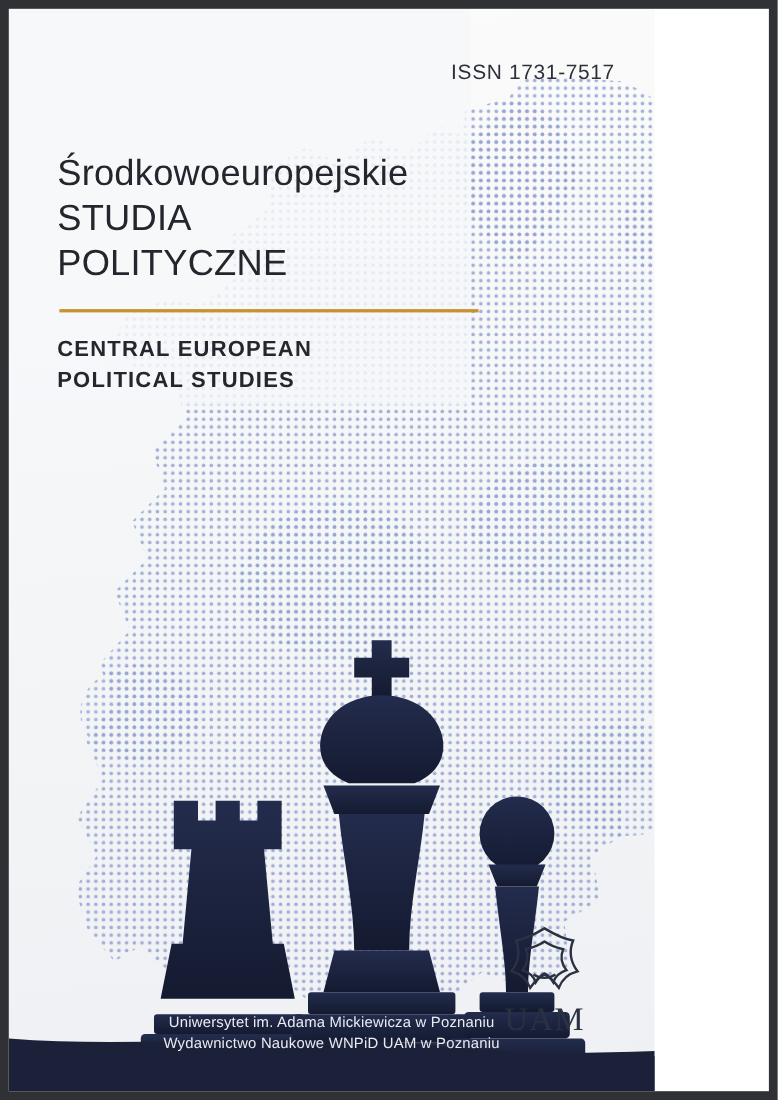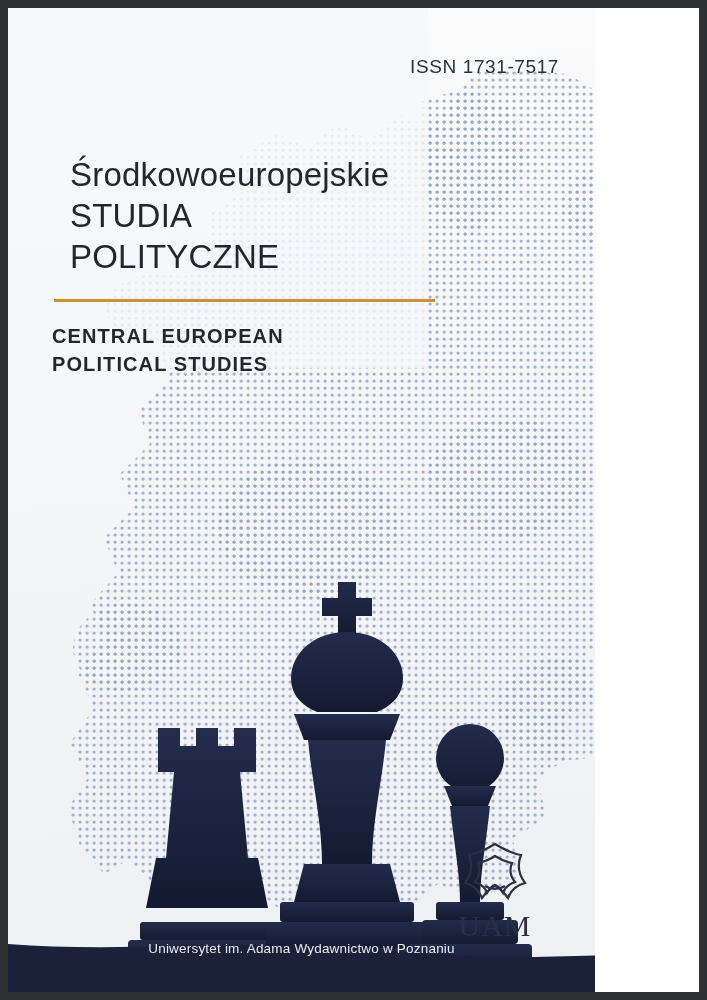--- a/index.html
+++ b/index.html
@@ -64,21 +64,21 @@
     left: 44px;
     top: 128px;
     z-index: 30;
   }
   .title-pl {
     font-size: 33px;
     line-height: 41px;
     letter-spacing: 0.2px;
     color: #23262c;
     font-weight: 400;
-    margin: 18px;
+    margin: 0;
     white-space: pre-line;
   }
   .rule {
     width: 381px;
     height: 3px;
     background: #c8922f;
     margin: 22px 0 20px 2px;
   }
   .title-en {
     font-size: 20px;
@@ -215,21 +215,22 @@
         <rect x="428" y="340" width="68" height="18" rx="3"></rect>
         <rect x="414" y="358" width="96" height="24" rx="4"></rect>
         <rect x="400" y="382" width="124" height="26" rx="4"></rect>
       </g>
 
       <path d="M0 398 h691 v32 h-691 z" fill="#171d33"></path>
       <path d="M0 382 C120 392 260 374 400 390 C520 403 620 386 691 396 L691 430 L0 430 Z" fill="#1a2139"></path>
     </svg>
 
     <div class="publisher">
-      <div>Uniwersytet im. Adama Wydawnictwo w Poznaniu</div>
+      <div>Uniwersytet im. Adama Mickiewicza w Poznaniu</div>
+      <div>Wydawnictwo Naukowe WNPiD UAM w Poznaniu</div>
     </div>
 
     <svg class="logo" viewBox="0 0 112 112" aria-hidden="true">
       <g fill="none" stroke="#2b3140" stroke-width="2.2">
         <path d="M56 8 c-10 6 -18 10 -26 11 c4 10 2 20 -4 28 c8 2 14 7 17 15 c5 -7 8 -10 13 -12 c5 2 8 5 13 12 c3 -8 9 -13 17 -15 c-6 -8 -8 -18 -4 -28 c-8 -1 -16 -5 -26 -11 z"></path>
         <path d="M56 20 c-6 4 -12 6 -17 7 c3 7 1 14 -3 19 c6 2 10 5 12 11 c3 -5 5 -7 8 -8 c3 1 5 3 8 8 c2 -6 6 -9 12 -11 c-4 -5 -6 -12 -3 -19 c-5 -1 -11 -3 -17 -7 z"></path>
         <path d="M46 50 c6 4 14 4 20 0"></path>
       </g>
       <text x="56" y="100" text-anchor="middle" font-family="Liberation Serif, serif" font-size="30" letter-spacing="1" fill="#2b3140">UAM</text>
     </svg>

